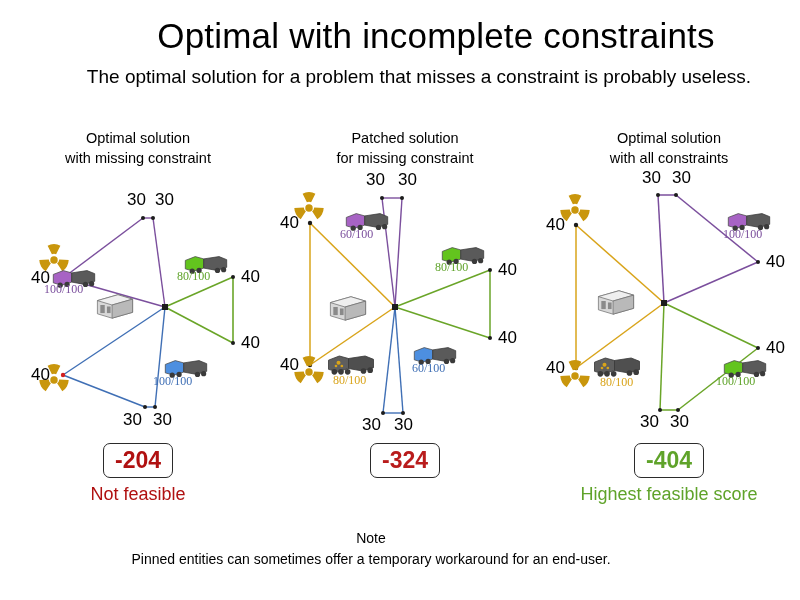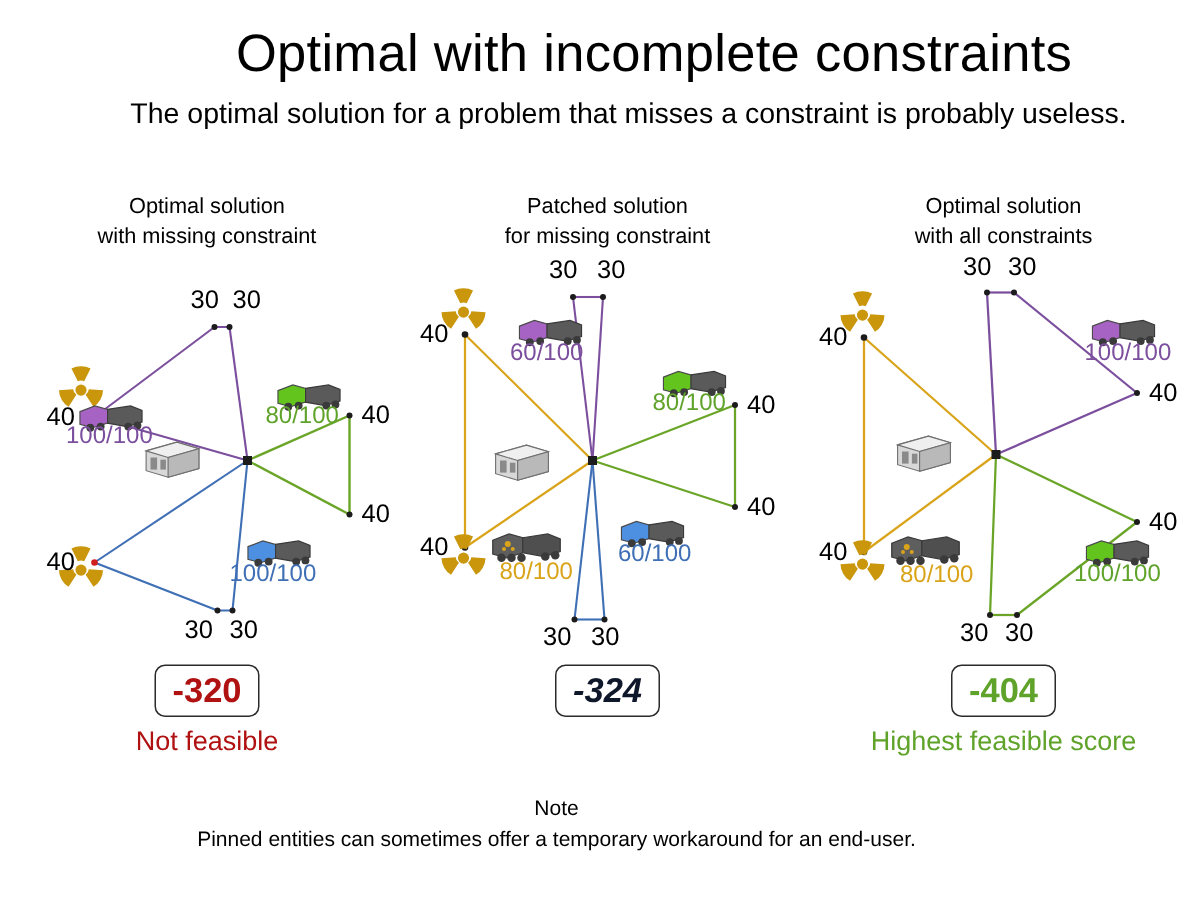--- a/index.html
+++ b/index.html
@@ -39,21 +39,21 @@
 
   .callout{
     position:absolute;left:8px;top:173px;width:180px;
     font-size:12.6px;line-height:16px;color:#c0392b;
   }
 
   .nodelabel{
     position:absolute;font-size:17px;color:#000;white-space:nowrap;
   }
   .truck-cap{
-    position:absolute;font-size:16px;white-space:nowrap;
+    position:absolute;font-size:12px;white-space:nowrap;font-family:Liberation Serif, serif;
   }
 
   
   .score-cell{position:absolute;top:443px;width:266px;text-align:center;}
   .sc-1{left:5px;} .sc-2{left:272px;} .sc-3{left:536px;}
   .score-box{
     display:inline-block;
     border:1.6px solid #2b2b2b;border-radius:7px;
     padding:3px 11px 4px 11px;
     font-size:23px;font-weight:700;line-height:26px;
@@ -465,25 +465,25 @@
     <div class="nodelabel" style="left:136px;top:58px;">30</div>
     <div class="nodelabel" style="left:10px;top:105px;">40</div>
     <div class="nodelabel" style="left:230px;top:142px;">40</div>
     <div class="nodelabel" style="left:230px;top:228px;">40</div>
     <div class="nodelabel" style="left:10px;top:248px;">40</div>
     <div class="nodelabel" style="left:104px;top:302px;">30</div>
     <div class="nodelabel" style="left:134px;top:302px;">30</div>
   </div>
 
   <div class="score-cell sc-1">
-    <div class="score-box" style="color:#b01111;">-320</div>
+    <div class="score-box" style="color:#b01111;">-204</div>
     <div class="score-note" style="color:#b01111;">Not feasible</div>
   </div>
   <div class="score-cell sc-2">
-    <div class="score-box" style="color:#0f172a;font-style:italic;">-324</div>
+    <div class="score-box" style="color:#b91c1c;">-324</div>
     <div class="score-note" style="color:#e06c0b;"></div>
   </div>
   <div class="score-cell sc-3">
     <div class="score-box" style="color:#5fa32a;">-404</div>
     <div class="score-note" style="color:#5fa32a;">Highest feasible score</div>
   </div>
 
   <div class="note-block">
     <div>Note</div>
     <div>Pinned entities can sometimes offer a temporary workaround for an end-user.</div>

